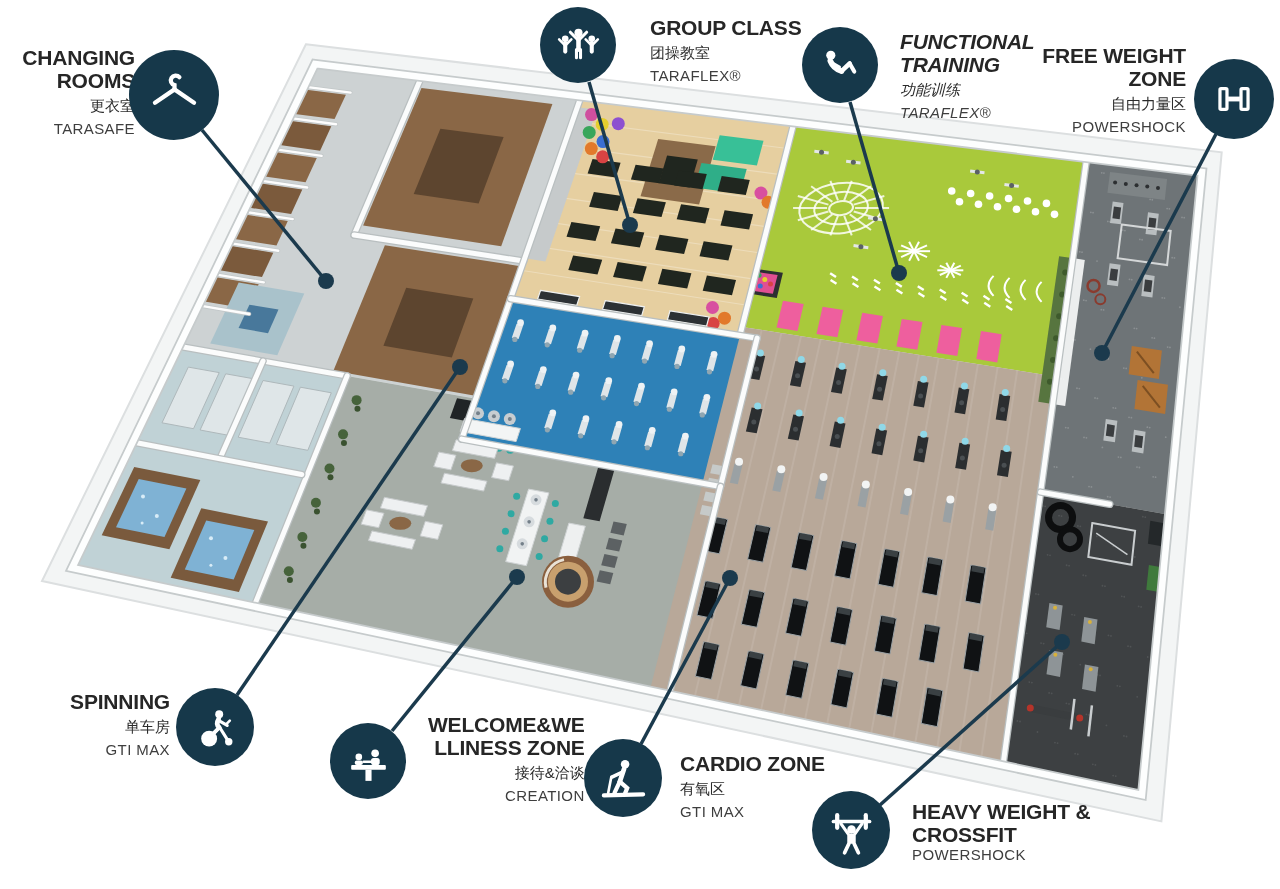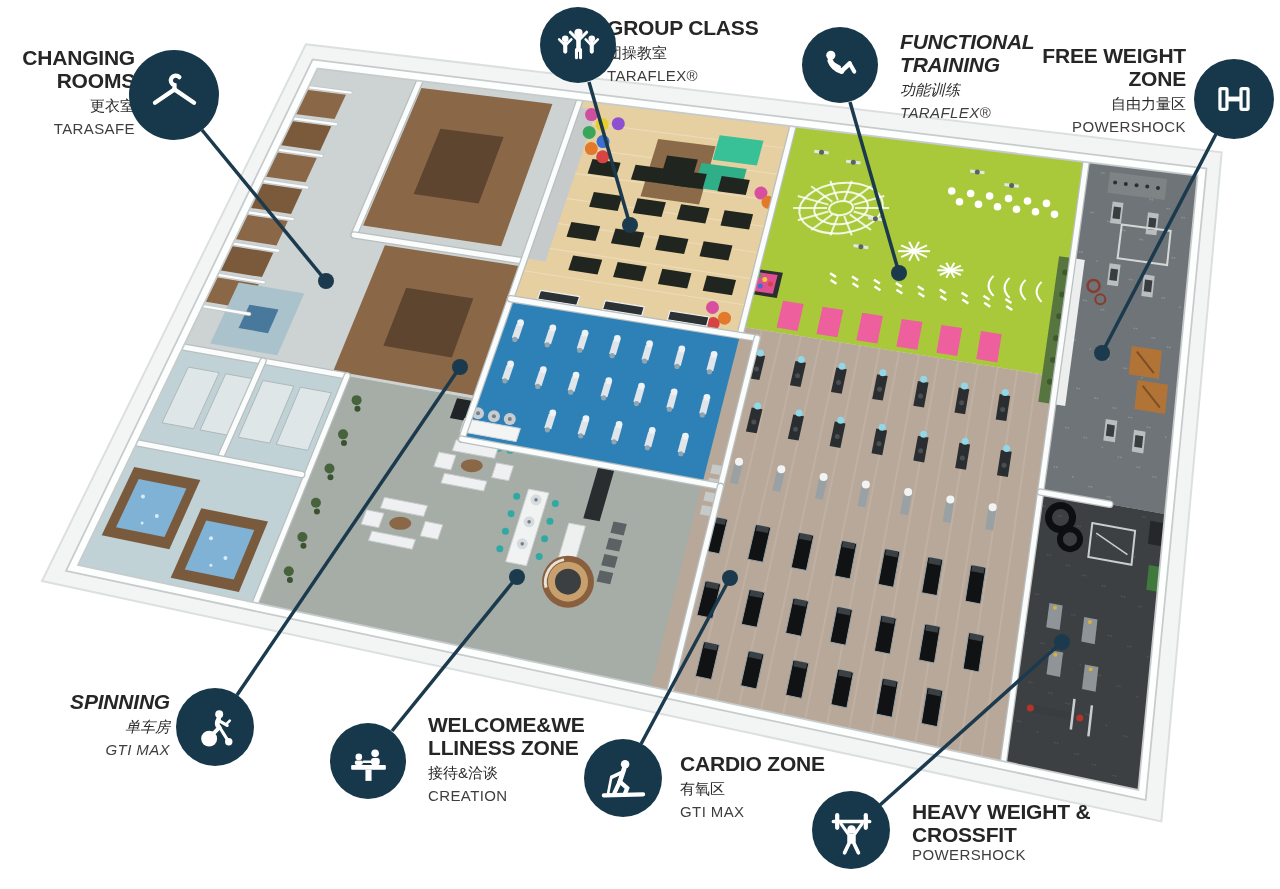--- a/index.html
+++ b/index.html
@@ -729,43 +729,43 @@
         <circle cx="1062" cy="642" r="8" fill="#1b3a4d"></circle>
       </g>
     </svg>
   <div id="labels">
       <div class="label right" style="top: 46px; right: 1145px;">
         <div class="en">CHANGING</div>
         <div class="en">ROOMS</div>
         <div class="cn">更衣室</div>
         <div class="brand">TARASAFE</div>
       </div>
-      <div class="label left" style="top: 16px; left: 607px;">
+      <div class="label left" style="top: 16px; left: 650px;">
         <div class="en">GROUP CLASS</div>
         <div class="cn">团操教室</div>
         <div class="brand">TARAFLEX®</div>
       </div>
       <div class="label left" style="top: 30px; left: 900px; font-style: italic;">
         <div class="en">FUNCTIONAL</div>
         <div class="en">TRAINING</div>
         <div class="cn">功能训练</div>
         <div class="brand">TARAFLEX®</div>
       </div>
       <div class="label right" style="top: 44px; right: 94px; text-align: right;">
         <div class="en">FREE WEIGHT</div>
         <div class="en">ZONE</div>
         <div class="cn">自由力量区</div>
         <div class="brand">POWERSHOCK</div>
       </div>
-      <div class="label right" style="top: 690px; right: 1110px; font-style: italic;">
+      <div class="label right" style="top: 690px; right: 1110px;">
         <div class="en">SPINNING</div>
         <div class="cn">单车房</div>
         <div class="brand">GTI MAX</div>
       </div>
-      <div class="label left" style="top: 713px; left: 428px;">
+      <div class="label left" style="top: 713px; left: 428px; text-align: right;">
         <div class="en">WELCOME&amp;WE</div>
         <div class="en">LLINESS ZONE</div>
         <div class="cn">接待&amp;洽谈</div>
         <div class="brand">CREATION</div>
       </div>
       <div class="label left" style="top: 752px; left: 680px;">
         <div class="en">CARDIO ZONE</div>
         <div class="cn">有氧区</div>
         <div class="brand">GTI MAX</div>
       </div>

